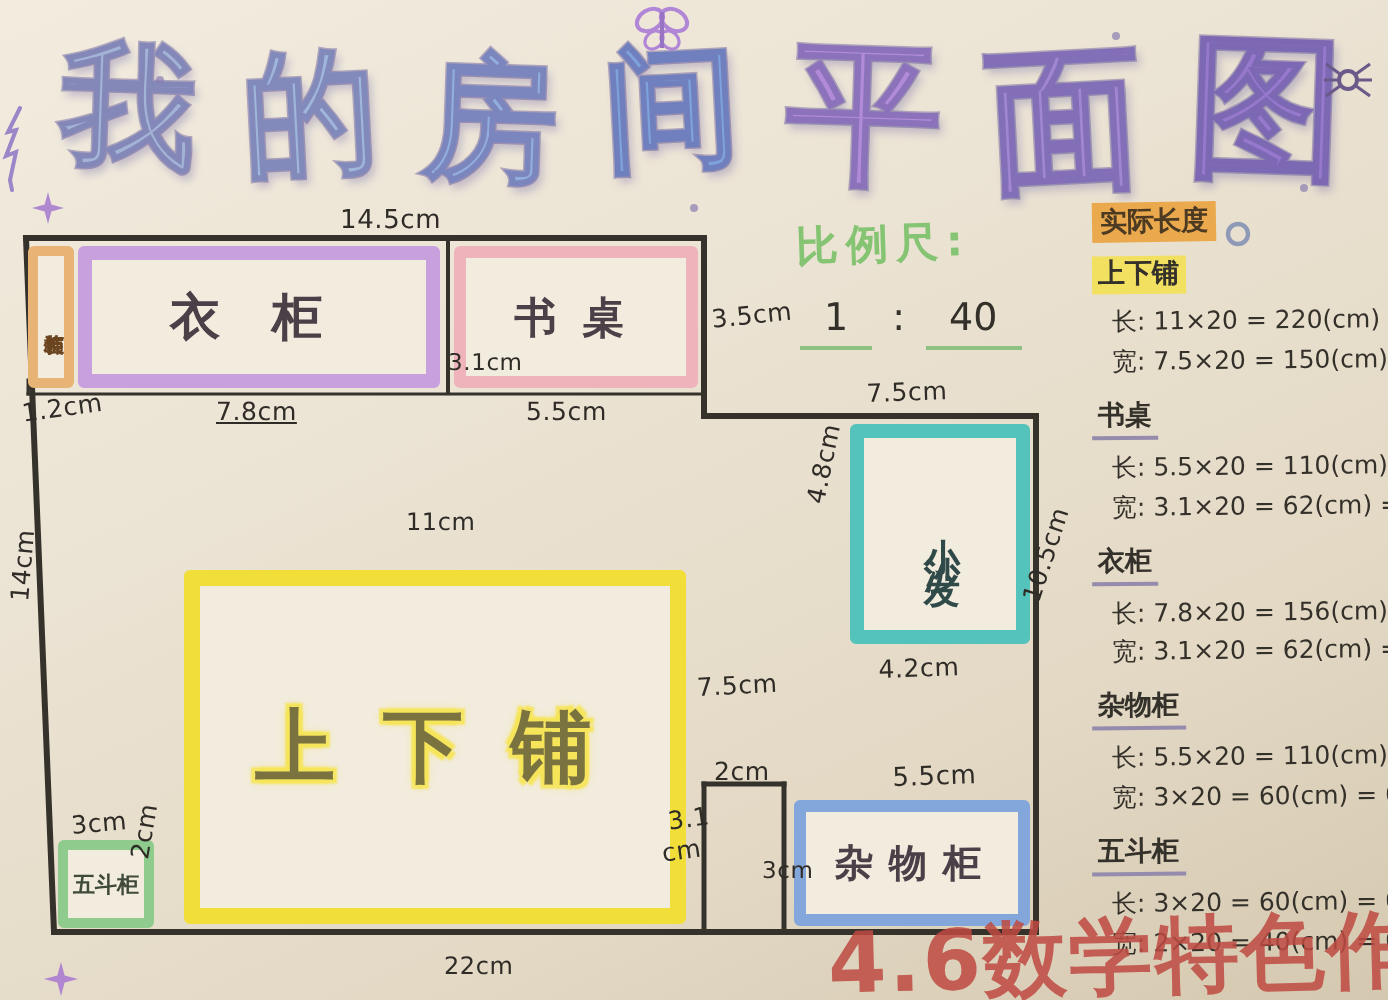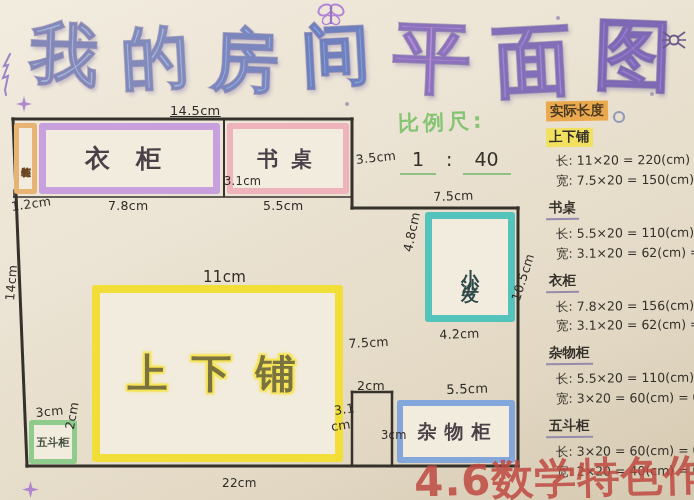--- a/index.html
+++ b/index.html
@@ -92,31 +92,31 @@
       </div>
       <div class="furn" style="left: 92px; top: 285px; width: 251px; height: 177px; border-color: rgb(241, 222, 57); border-width: 8px;">
         <span class="furn-label hl" style="font-size: 40px; letter-spacing: 24px; text-indent: 12px;">上下铺</span>
       </div>
       <div class="furn" style="left: 29px; top: 420px; width: 48px; height: 44px; border-color: rgb(142, 203, 140); border-width: 5px;">
         <span class="furn-label" style="font-size: 11px; color: rgb(63, 74, 58);">五斗柜</span>
       </div>
       <div class="furn" style="left: 397px; top: 400px; width: 118px; height: 63px; border-color: rgb(131, 167, 218); border-width: 6px;">
         <span class="furn-label" style="font-size: 19px; letter-spacing: 8px; text-indent: 4px;">杂物柜</span>
       </div>
-      <span class="dim" style="left: 170px; top: 103px; font-size: 13px; text-decoration: underline;">14.5cm</span>
+      <span class="dim" style="left: 170px; top: 103px; font-size: 13px;">14.5cm</span>
       <span class="dim" style="left: 10px; top: 199px; transform: rotate(-8deg);">1.2cm</span>
-      <span class="dim" style="left: 108px; top: 198px;">7.8cm</span>
+      <span class="dim" style="left: 108px; top: 198px; text-decoration: underline;">7.8cm</span>
       <span class="dim" style="left: 224px; top: 153px; font-size: 11.5px; margin-top: 21px;">3.1cm</span>
       <span class="dim" style="left: 263px; top: 198px;">5.5cm</span>
       <span class="dim" style="left: 355px; top: 152px; transform: rotate(-6deg);">3.5cm</span>
       <span class="dim" style="left: 433px; top: 189px; transform: rotate(-2deg);">7.5cm</span>
       <span class="dim" style="left: 400px; top: 250px; transform: rotate(-78deg);">4.8cm</span>
       <span class="dim" style="left: 439px; top: 327px; transform: rotate(-2deg);">4.2cm</span>
       <span class="dim" style="left: 508px; top: 298px; transform: rotate(-72deg);">10.5cm</span>
-      <span class="dim" style="left: 203px; top: 268px; font-size: 15px;">11cm</span>
+      <span class="dim" style="left: 203px; top: 254px; font-size: 12px;">11cm</span>
       <span class="dim" style="left: 348px; top: 336px; transform: rotate(-3deg);">7.5cm</span>
       <span class="dim" style="left: 333px; top: 403px; transform: rotate(-8deg);">3.1</span>
       <span class="dim" style="left: 330px; top: 419px; transform: rotate(-8deg);">cm</span>
       <span class="dim" style="left: 357px; top: 378px;">2cm</span>
       <span class="dim" style="left: 446px; top: 382px; font-size: 13px; transform: rotate(-2deg);">5.5cm</span>
       <span class="dim" style="left: 381px; top: 428px; font-size: 11.5px;">3cm</span>
       <span class="dim" style="left: 35px; top: 405px; transform: rotate(-5deg);">3cm</span>
       <span class="dim" style="left: 62px; top: 428px; transform: rotate(-80deg);">2cm</span>
       <span class="dim" style="left: 222px; top: 476px; font-size: 12px;">22cm</span>
       <span class="dim" style="left: 2px; top: 300px; transform: rotate(-85deg);">14cm</span>

